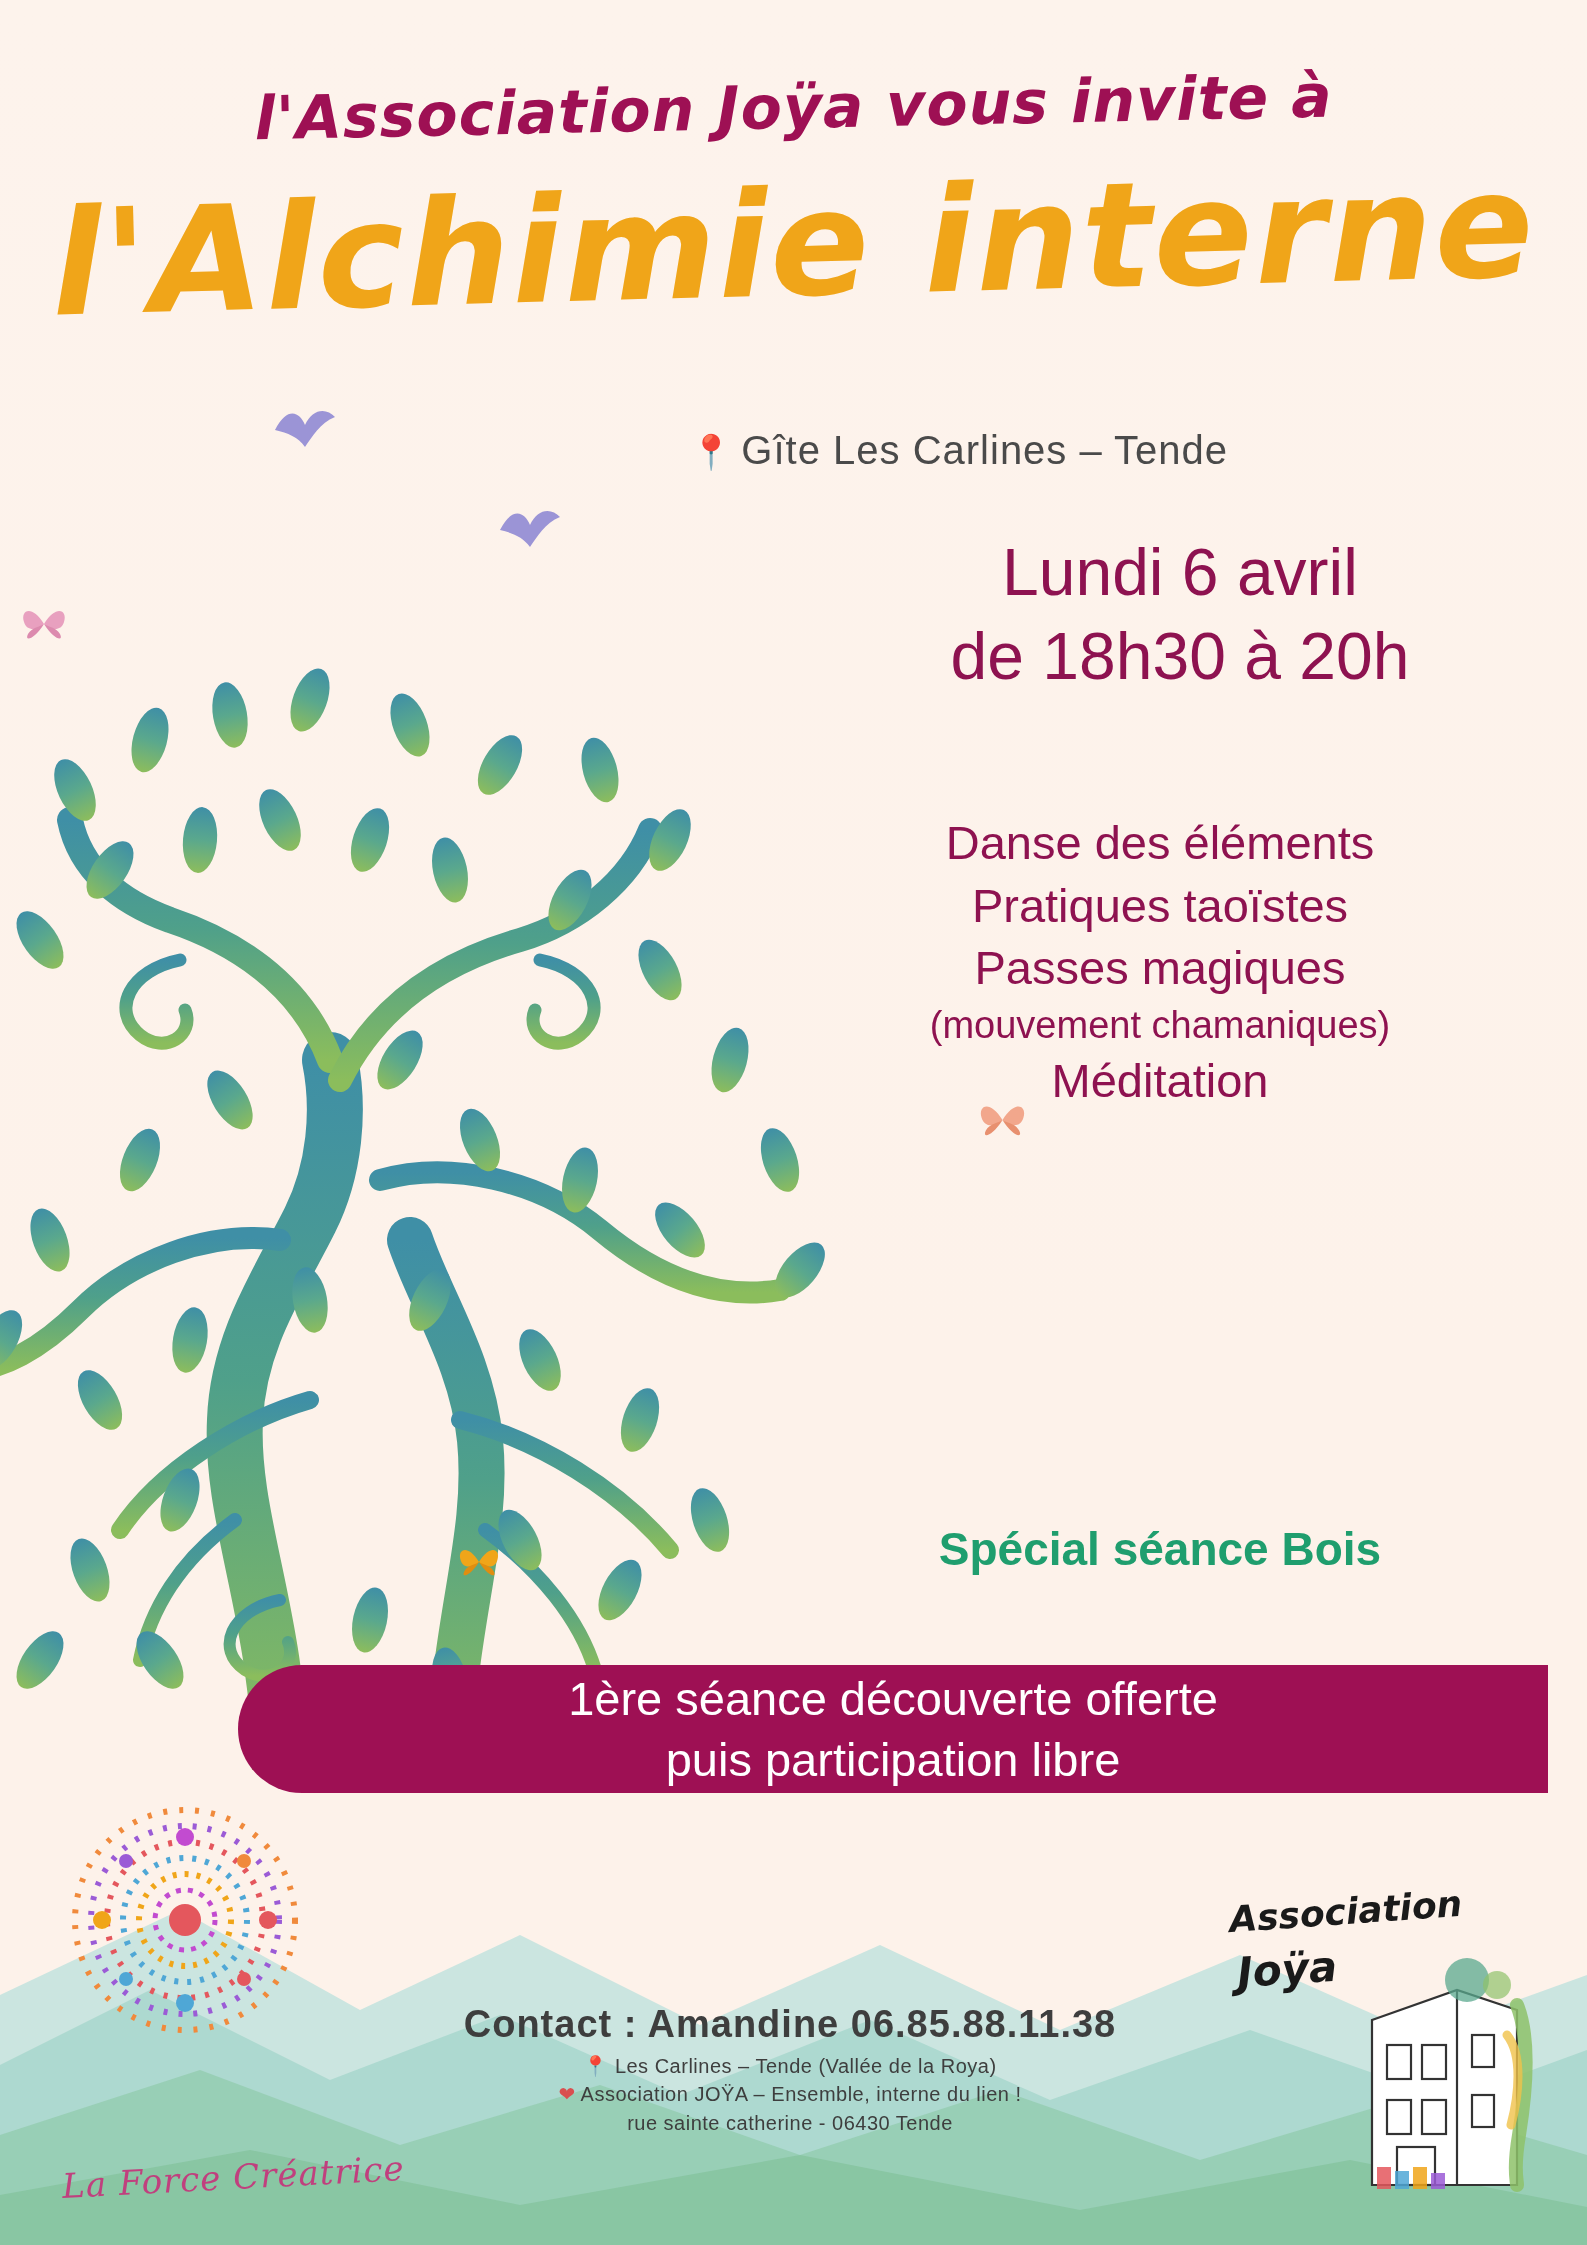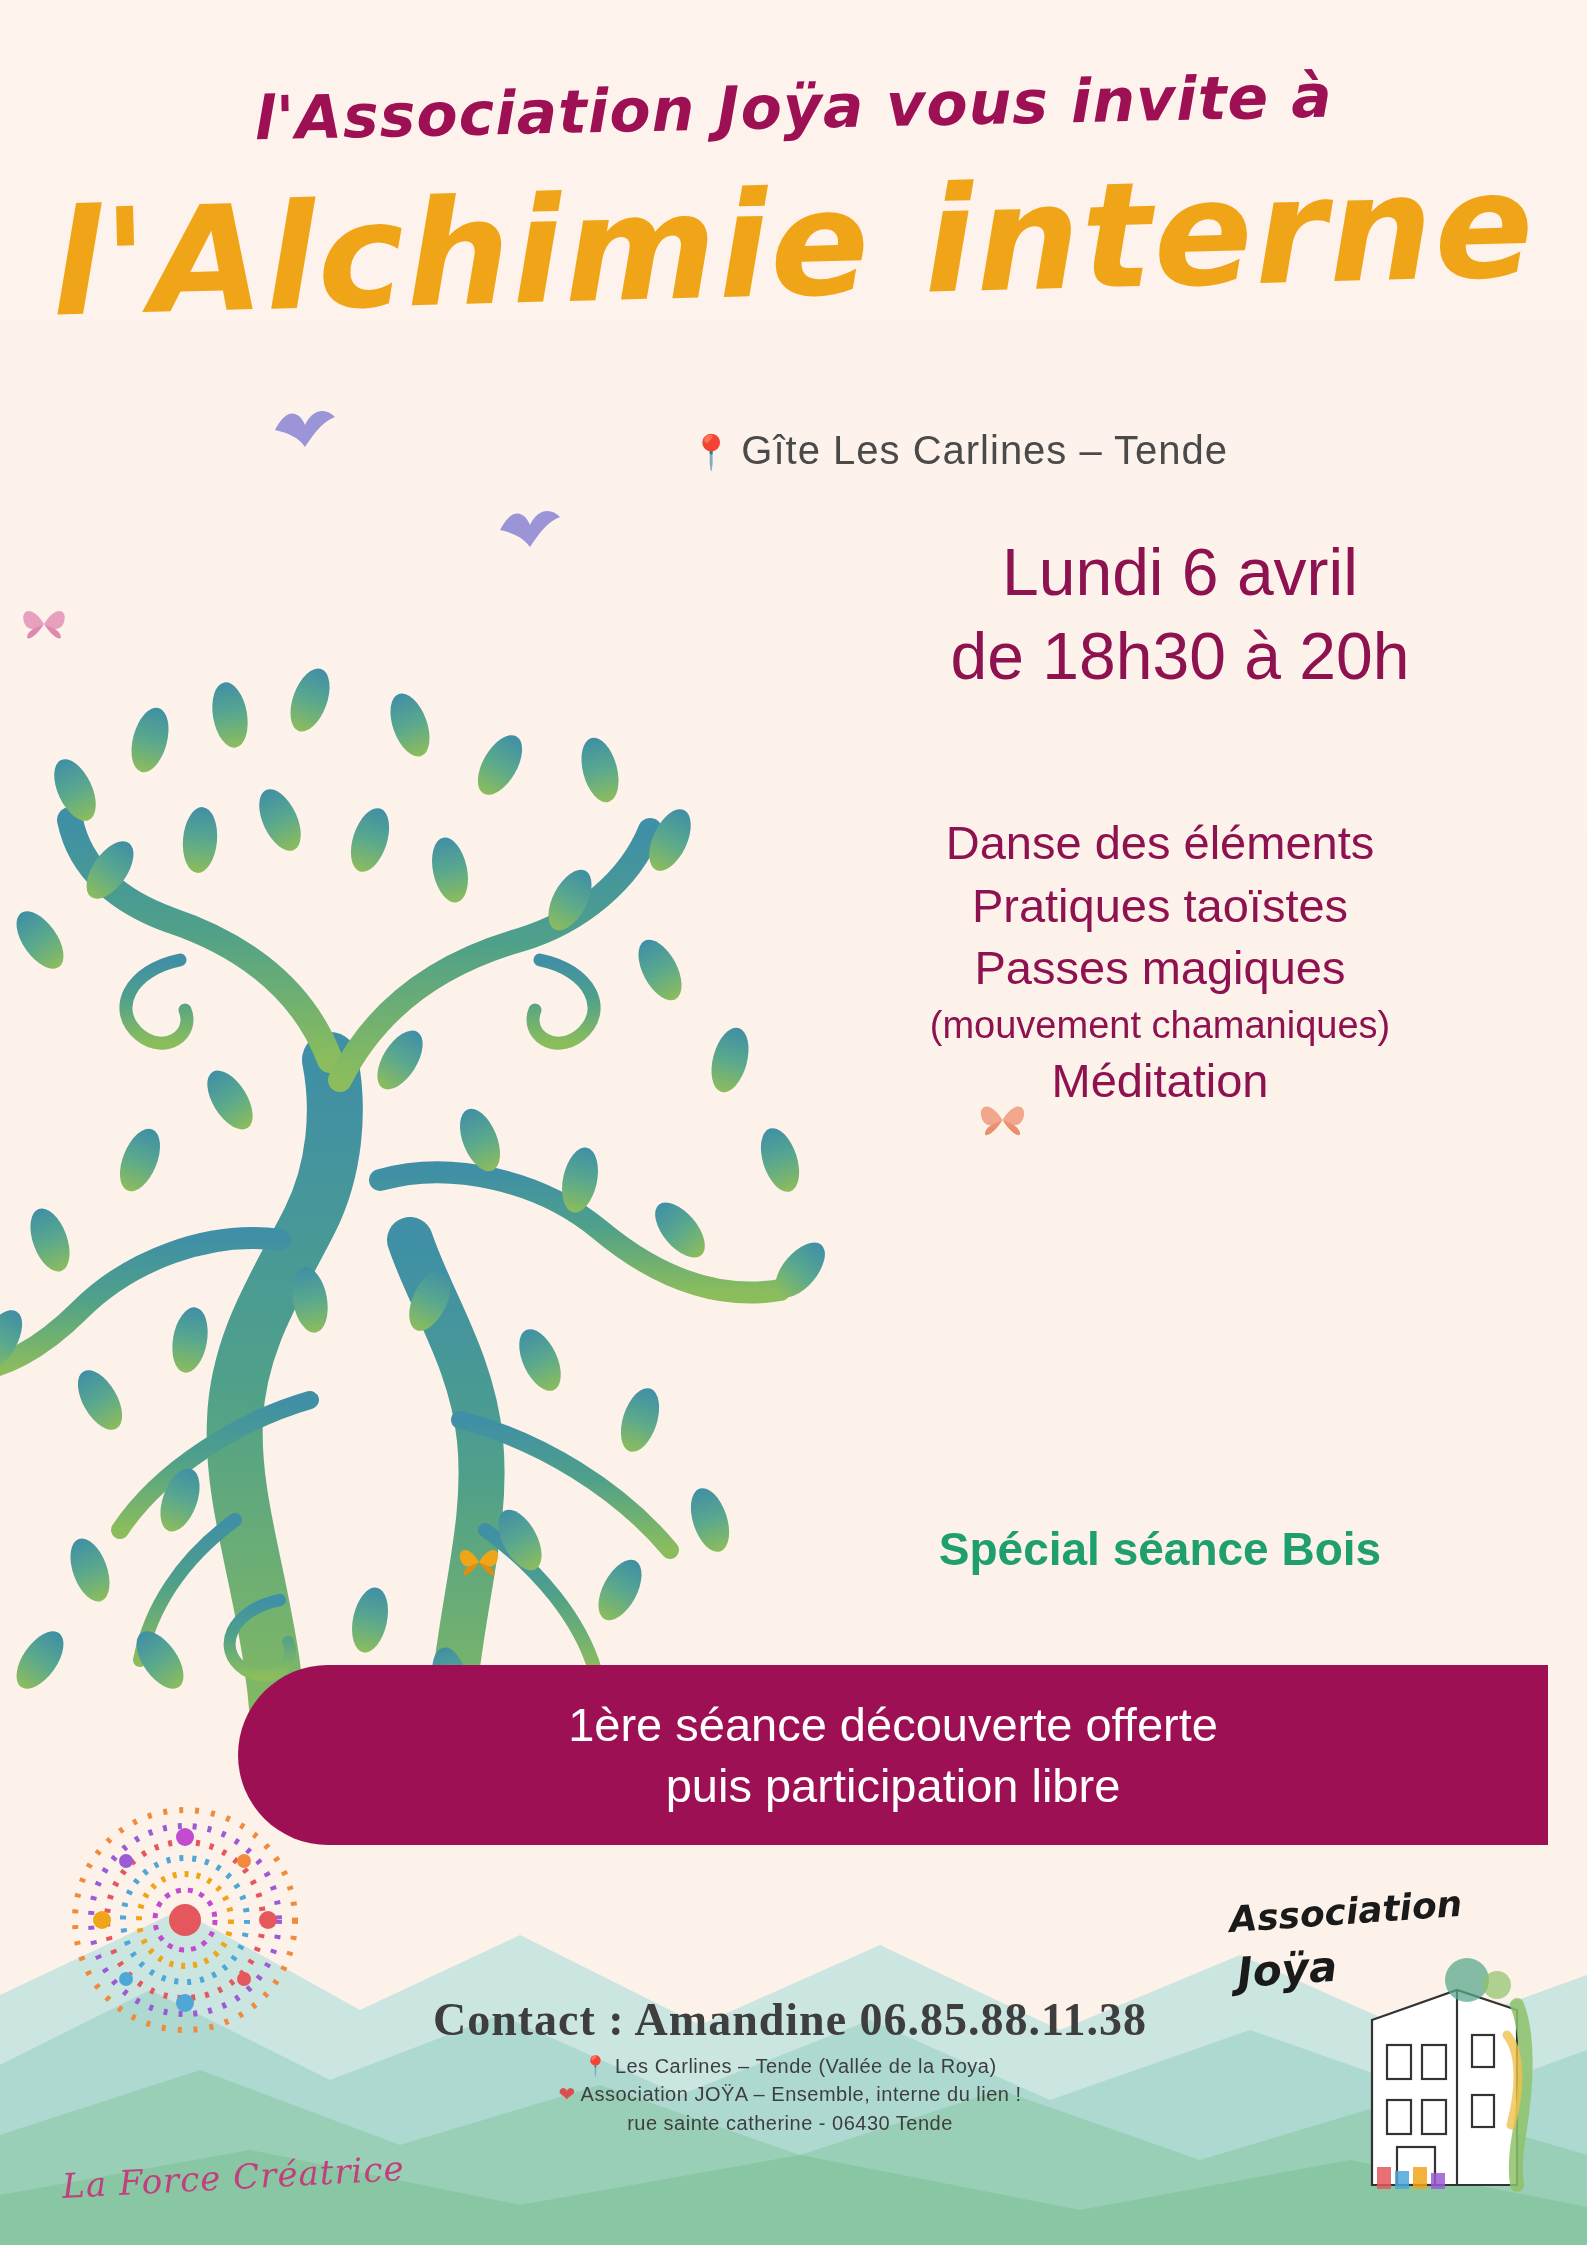--- a/index.html
+++ b/index.html
@@ -110,21 +110,21 @@
     font-weight: bold;
     font-size: 46px;
   }
 
   
   .banner {
     position: absolute;
     top: 1665px;
     left: 238px;
     width: 1310px;
-    height: 180px;
+    height: 128px;
     background: #9e1054;
     border-radius: 90px 0 0 90px;
     color: #ffffff;
     display: flex;
     flex-direction: column;
     align-items: center;
     justify-content: center;
     font-size: 47px;
     line-height: 1.3;
   }
@@ -144,23 +144,22 @@
     position: absolute;
     left: 330px;
     bottom: 108px;
     width: 920px;
     text-align: center;
     color: #3e3e3e;
     line-height: 1.42;
   }
   .contact .line1 {
     font-weight: bold;
-    font-size: 46px;
+    font-size: 38px;
     letter-spacing: 1px;
-    font-family: Liberation Serif, serif;
   }
   .contact .line2,
   .contact .line3,
   .contact .line4 {
     font-size: 20px;
     letter-spacing: 0.5px;
   }
   .contact .pin-sm { color: #d94f4f; }
   .contact .heart-sm { color: #d94f4f; }
 

